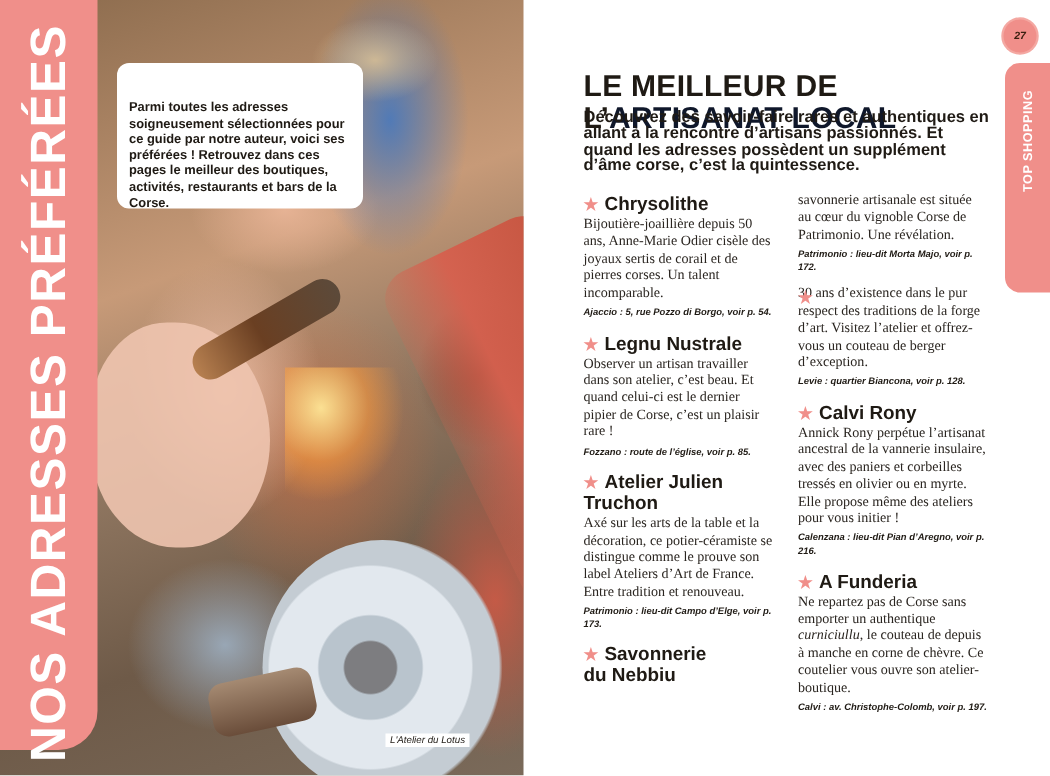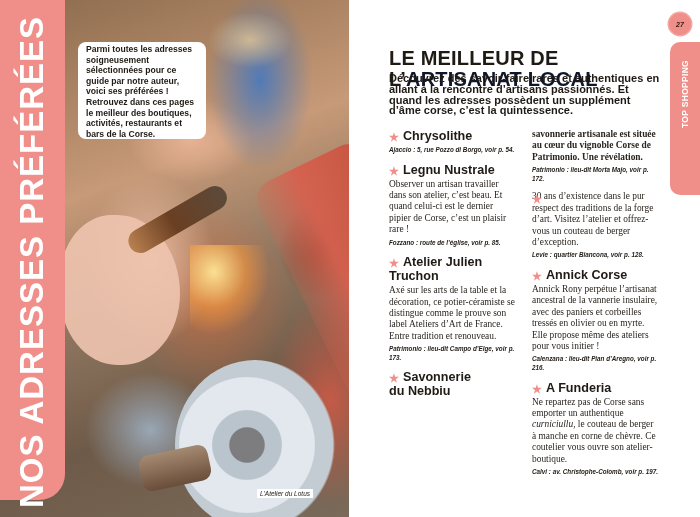--- a/index.html
+++ b/index.html
@@ -54,22 +54,22 @@
       background: #f08f8a; border-bottom-right-radius: 26px;
     }
     .side-banner-text {
       position: absolute; left: 32px; top: 262px;
       transform: translate(-50%, -50%) rotate(-90deg);
       white-space: nowrap; color: #ffffff; font-weight: bold;
       font-size: 33px; letter-spacing: 1px;
     }
 
     .intro-box {
-      position: absolute; left: 78px; top: 42px; width: 128px; height: 97px;
-      background: #ffffff; border-radius: 8px; padding: 2px 8px;
+      position: absolute; left: 78px; top: 42px; width: 164px; height: 97px;
+      background: #ffffff; border-radius: 8px; padding: 24px 8px;
       font-size: 8.6px; line-height: 10.6px; font-weight: bold; color: #1f1a14;
     }
 
     .photo-caption {
       position: absolute; left: 257px; top: 489px;
       background: #ffffff; padding: 1px 3px;
       font-size: 6.5px; font-style: italic; color: #1f1a14;
     }
 
     
@@ -115,21 +115,21 @@
     .entry-name .cont { display: block; margin-left: -14px; }
     .entry-desc {
       font-family: "Liberation Serif", serif;
       font-size: 9.4px; line-height: 11.4px; color: #2a2520; margin-top: 2px;
     }
     .entry-desc i { font-style: italic; }
     .entry-addr {
       font-size: 6.3px; line-height: 8.6px; font-weight: bold; font-style: italic;
       color: #1f1a14; margin-top: 3px;
     }
-    .continuation .entry-desc { margin-top: 0; font-weight: bold; }
+    .continuation .entry-desc { margin-top: 0; }
   </style>
 </head>
 <body>
 
 <div class="photo">
   <div class="photo-belt"></div>
   <div class="photo-wheel"></div>
   <div class="photo-shaft"></div>
   <div class="photo-hand"></div>
   <div class="photo-knife"></div>
@@ -156,20 +156,21 @@
 </h1>
 
 <p class="lead">Découvrez des savoir-faire rares et authentiques en allant à la rencontre d’artisans passionnés. Et quand les adresses possèdent un supplément d’âme corse, c’est la quintessence.</p>
 
 <div class="col col-1">
   <div class="entry">
     <div class="entry-name">
       <span class="star">★</span>
       <span>Chrysolithe</span>
     </div>
+    <div class="entry-desc">Bijoutière-joaillière depuis 50 ans, Anne-Marie Odier cisèle des joyaux sertis de corail et de pierres corses. Un talent incomparable.</div>
     <div class="entry-addr">Ajaccio : 5, rue Pozzo di Borgo, voir p. 54.</div>
   </div>
 
   <div class="entry">
     <div class="entry-name">
       <span class="star">★</span>
       <span>Legnu Nustrale</span>
     </div>
     <div class="entry-desc">Observer un artisan travailler dans son atelier, c’est beau. Et quand celui-ci est le dernier pipier de Corse, c’est un plaisir rare !</div>
     <div class="entry-addr">Fozzano : route de l’église, voir p. 85.</div>
@@ -204,27 +205,27 @@
     <div class="entry-name">
       <span class="star">★</span>
     </div>
     <div class="entry-desc">30 ans d’existence dans le pur respect des traditions de la forge d’art. Visitez l’atelier et offrez-vous un couteau de berger d’exception.</div>
     <div class="entry-addr">Levie : quartier Biancona, voir p. 128.</div>
   </div>
 
   <div class="entry">
     <div class="entry-name">
       <span class="star">★</span>
-      <span>Annick Corse</span>
+      <span>Calvi Rony</span>
     </div>
     <div class="entry-desc">Annick Rony perpétue l’artisanat ancestral de la vannerie insulaire, avec des paniers et corbeilles tressés en olivier ou en myrte. Elle propose même des ateliers pour vous initier !</div>
     <div class="entry-addr">Calenzana : lieu-dit Pian d’Aregno, voir p. 216.</div>
   </div>
 
   <div class="entry">
     <div class="entry-name">
       <span class="star">★</span>
       <span>A Funderia</span>
     </div>
-    <div class="entry-desc"><span>Ne repartez pas de Corse sans emporter un authentique </span><i>curniciullu</i><span>, le couteau de berger à manche en corne de chèvre. Ce coutelier vous ouvre son atelier-boutique.</span></div>
+    <div class="entry-desc"><span>Ne repartez pas de Corse sans emporter un authentique </span><i>curniciullu</i><span>, le couteau de depuis à manche en corne de chèvre. Ce coutelier vous ouvre son atelier-boutique.</span></div>
     <div class="entry-addr">Calvi : av. Christophe-Colomb, voir p. 197.</div>
   </div>
 </div>
 
 </body></html>

